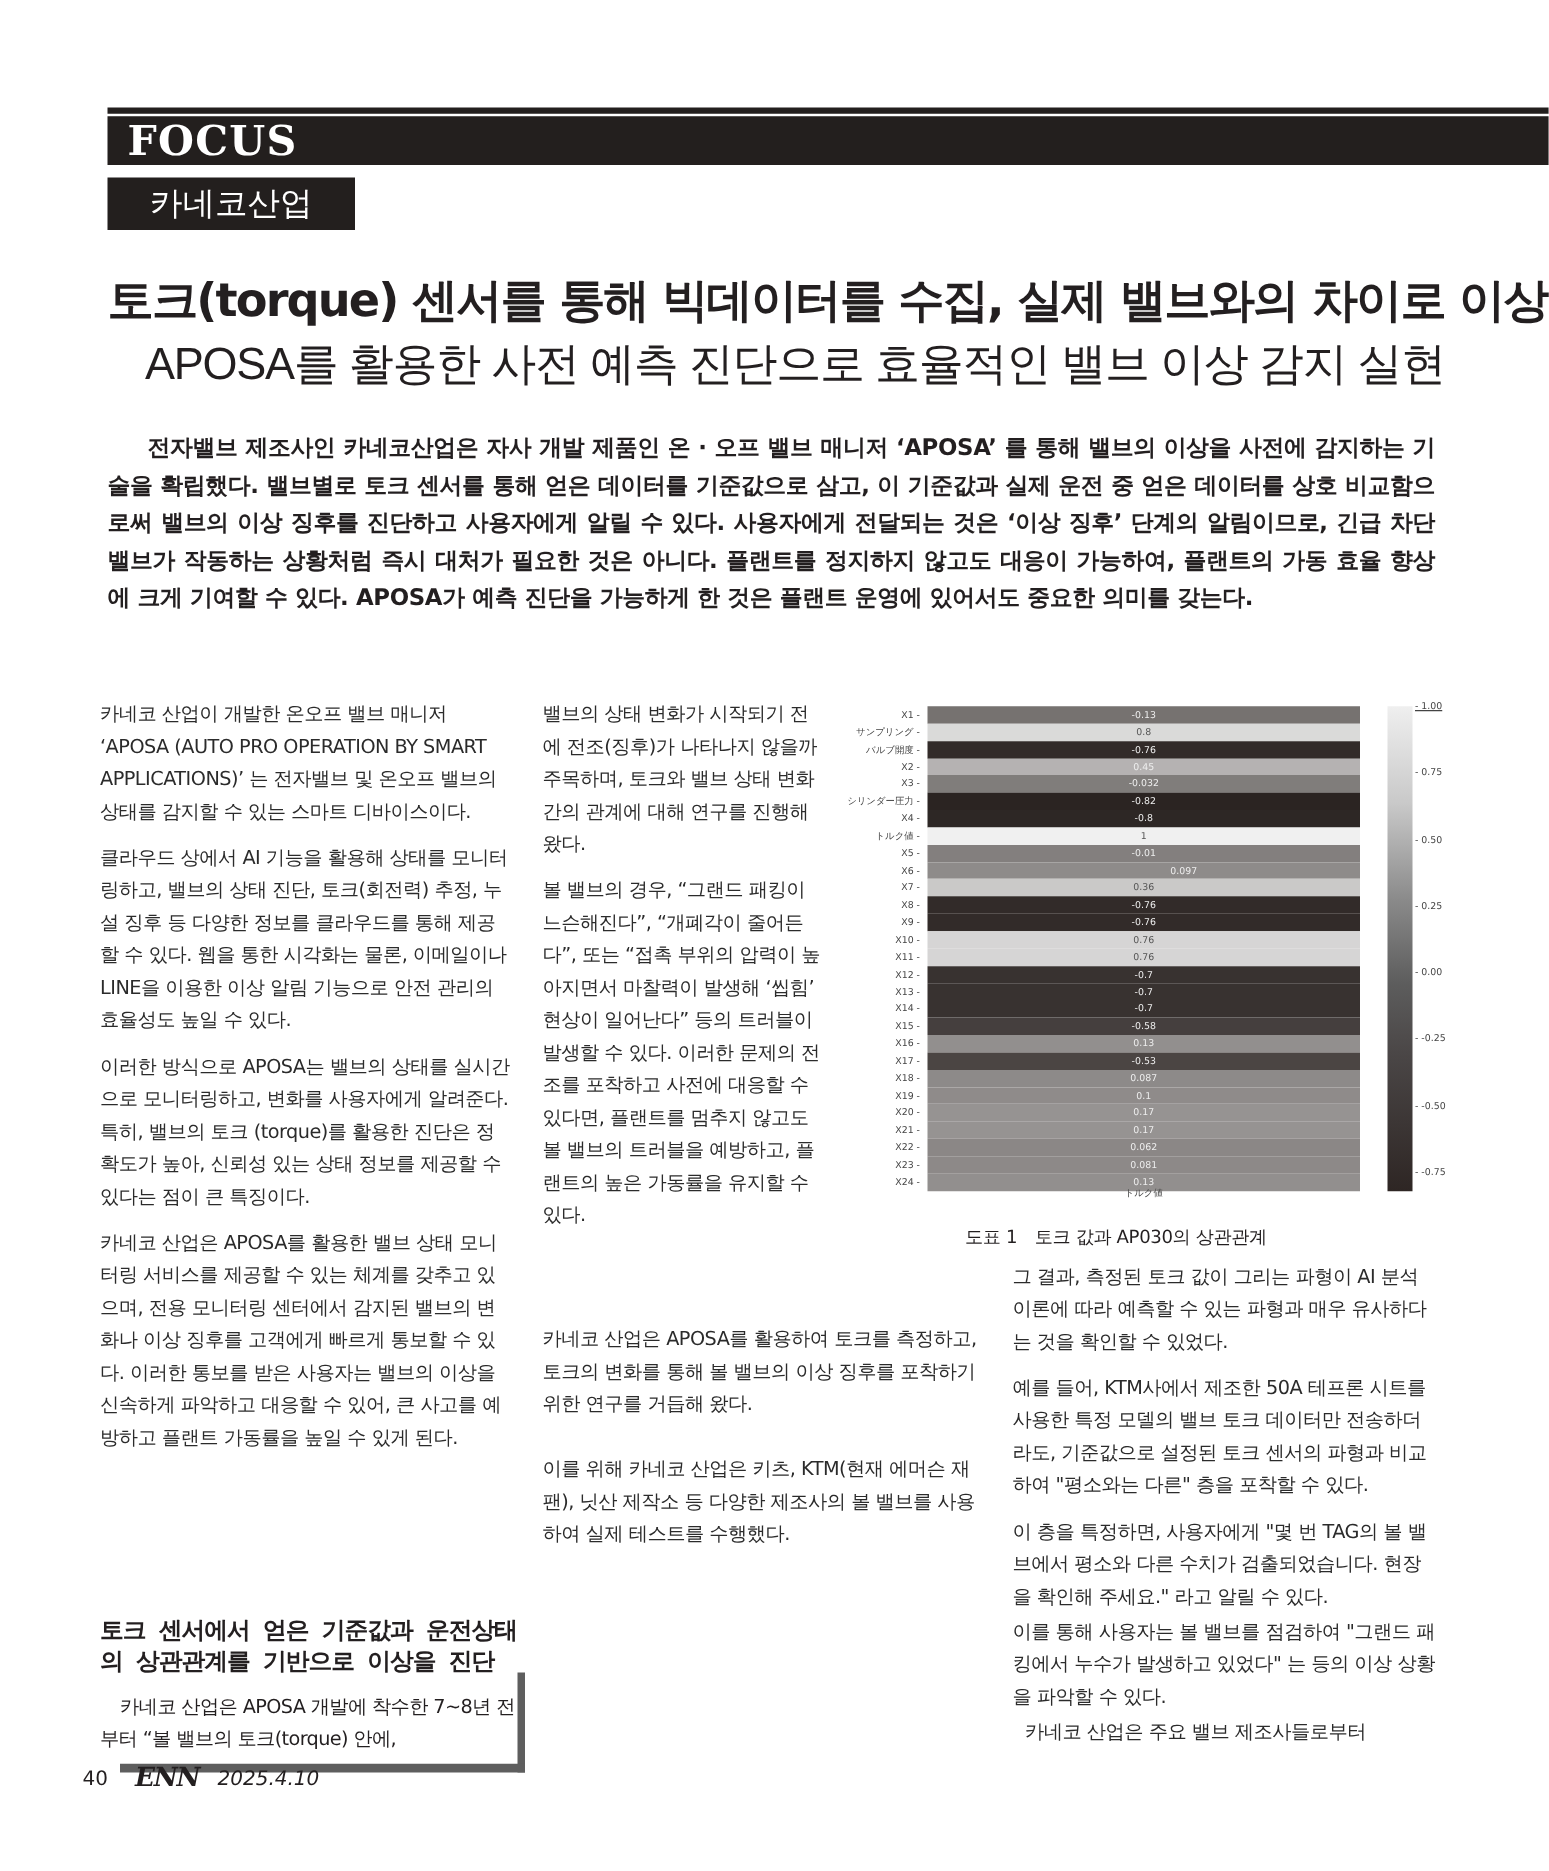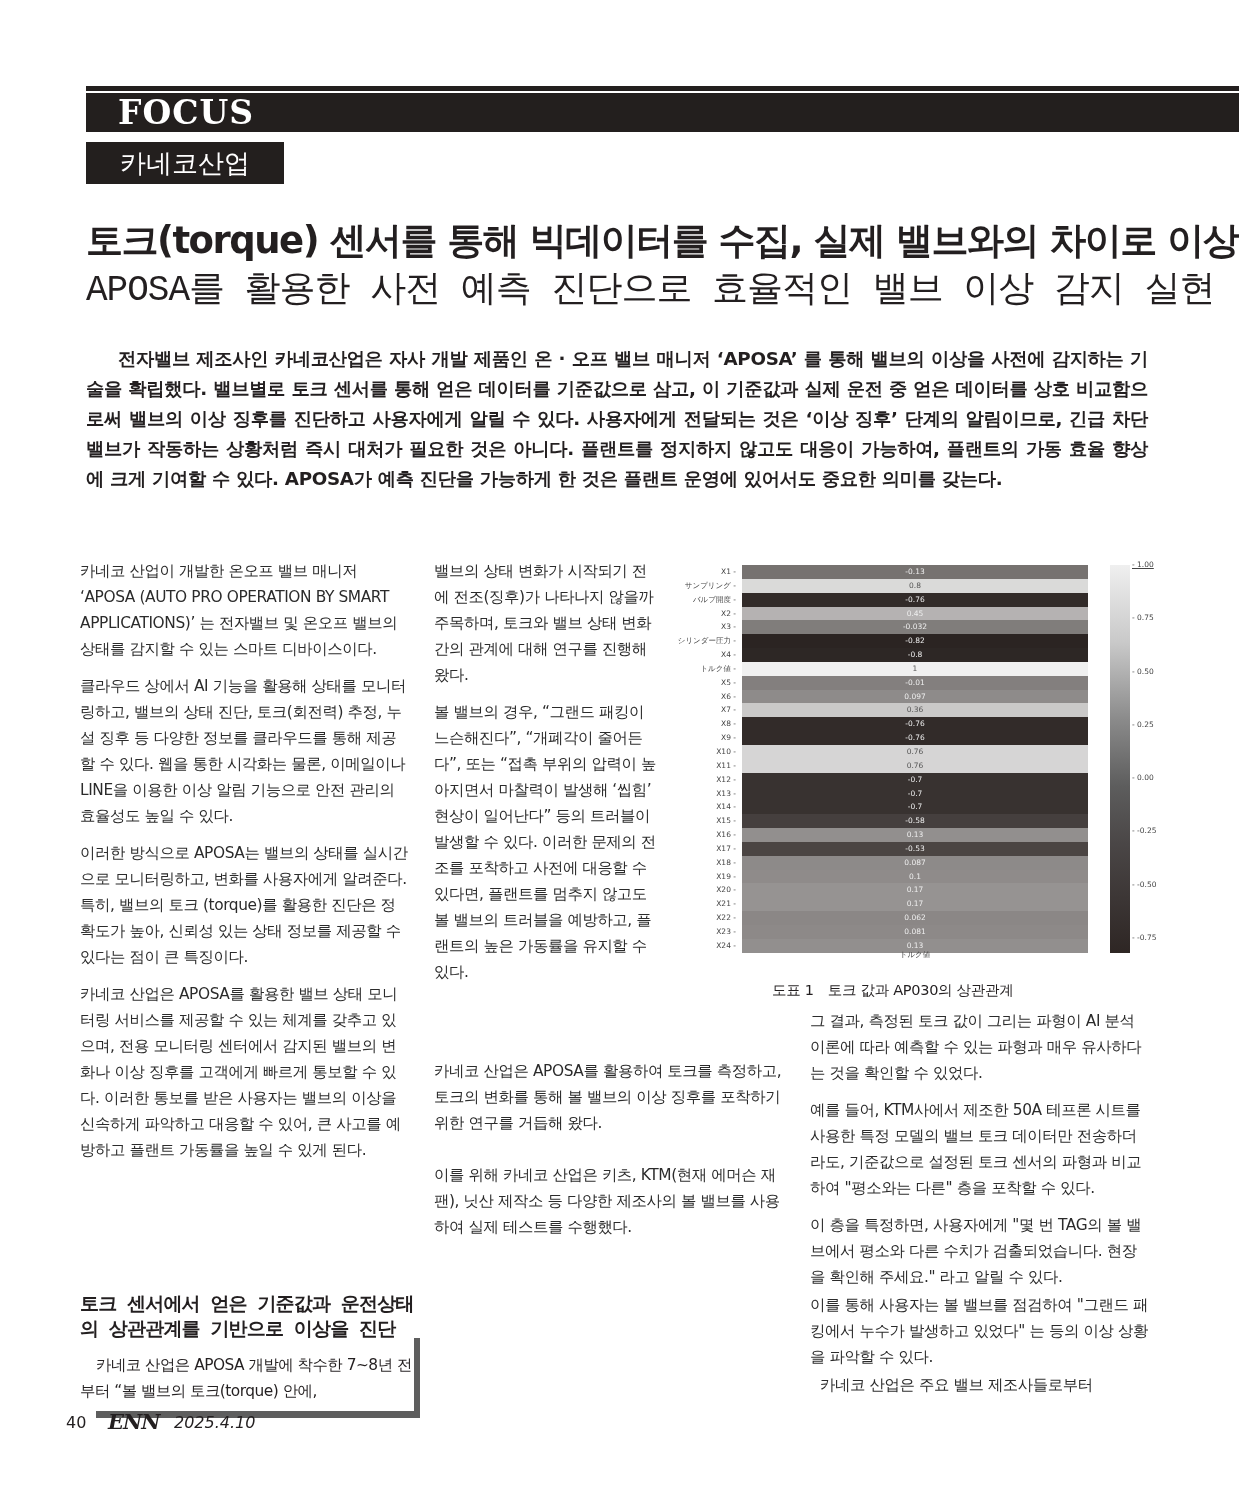--- a/index.html
+++ b/index.html
@@ -1,24 +1,24 @@
 <!DOCTYPE html>
 <html><head>
 <meta charset="utf-8">
 <style>
   html,body{margin:0;padding:0;background:#ffffff;}
   body{width:1239px;height:1497px;position:relative;overflow:hidden;font-family:"DejaVu Serif","Liberation Serif",serif;color:#231f20;}
   .abs{position:absolute;}
   
   .topline{left:86px;top:86px;width:1153px;height:5px;background:#231f1e;}
   .focusbar{left:86px;top:93px;width:1153px;height:39px;background:#231f1e;}
-  .focus-text{left:118px;top:93px;font-family:"DejaVu Serif",serif;font-weight:bold;font-size:33px;line-height:39px;color:#ffffff;letter-spacing:1px;}
+  .focus-text{left:102px;top:93px;font-family:"DejaVu Serif",serif;font-weight:bold;font-size:33px;line-height:39px;color:#ffffff;letter-spacing:1px;}
   .company-tag{left:86px;top:142px;width:198px;height:42px;background:#231f1e;color:#ffffff;font-family:"DejaVu Sans",sans-serif;font-size:26px;line-height:42px;text-align:center;}
   .headline{left:86px;top:216px;width:1120px;text-align:center;font-family:"DejaVu Sans",sans-serif;font-weight:bold;font-size:37px;line-height:50px;letter-spacing:-1.5px;white-space:nowrap;}
-  .subhead{left:86px;top:266px;width:1100px;text-align:center;font-family:Liberation Mono, monospace;font-size:36px;line-height:50px;letter-spacing:-1px;white-space:nowrap;}
+  .subhead{left:86px;top:266px;width:1100px;text-align:center;font-family:Liberation Sans, sans-serif;font-size:36px;line-height:50px;letter-spacing:-1px;white-space:nowrap;}
   .lead{left:86px;top:344px;width:1062px;font-family:"DejaVu Sans",sans-serif;font-weight:bold;font-size:18.3px;line-height:30px;letter-spacing:-0.3px;text-align:justify;}
   .lead p{margin:0;text-indent:32px;}
   .col{font-family:"DejaVu Sans",sans-serif;font-size:15.4px;line-height:26px;color:#2b2b2b;letter-spacing:-0.4px;}
   .col p{margin:0 0 11px 0;}
   .col1{left:80px;top:558px;width:330px;}
   .col2{left:434px;top:558px;width:226px;}
   .col2b{left:434px;top:1058px;width:360px;}
   .col3{left:810px;top:1008px;width:340px;}
   .subtitle{left:80px;top:1293px;width:340px;font-family:Liberation Mono, monospace;font-weight:bold;font-size:19px;line-height:25px;letter-spacing:-0.8px;}
   .boxed{left:80px;top:1352px;width:334px;font-family:"DejaVu Sans",sans-serif;font-size:15.4px;line-height:26px;letter-spacing:-0.5px;}
@@ -119,21 +119,21 @@
         <div class="hm-val" style="color: rgb(85, 85, 85);">1</div>
       </div>
       <div class="hm-row">
         <div class="hm-label">X5 -</div>
         <div class="hm-cell" style="background: rgb(131, 127, 126);"></div>
         <div class="hm-val" style="color: rgb(238, 238, 238);">-0.01</div>
       </div>
       <div class="hm-row">
         <div class="hm-label">X6 -</div>
         <div class="hm-cell" style="background: rgb(142, 139, 138);"></div>
-        <div class="hm-val" style="color: rgb(238, 238, 238);">0.097</div>
+        <div class="hm-val" style="color: rgb(238, 238, 238); padding-left: 32px;">0.097</div>
       </div>
       <div class="hm-row">
         <div class="hm-label">X7 -</div>
         <div class="hm-cell" style="background: rgb(202, 201, 200);"></div>
         <div class="hm-val" style="color: rgb(85, 85, 85);">0.36</div>
       </div>
       <div class="hm-row">
         <div class="hm-label">X8 -</div>
         <div class="hm-cell" style="background: rgb(50, 43, 41);"></div>
         <div class="hm-val" style="color: rgb(238, 238, 238);">-0.76</div>

